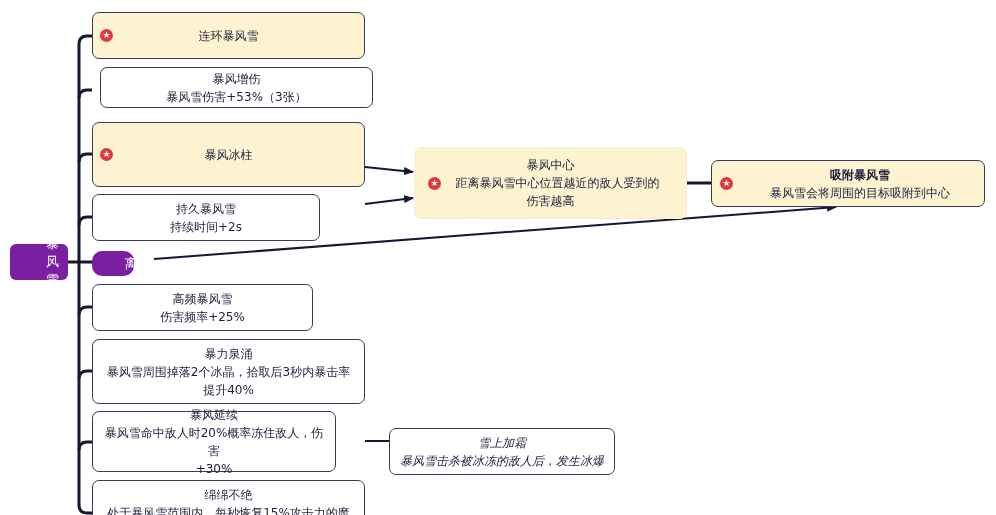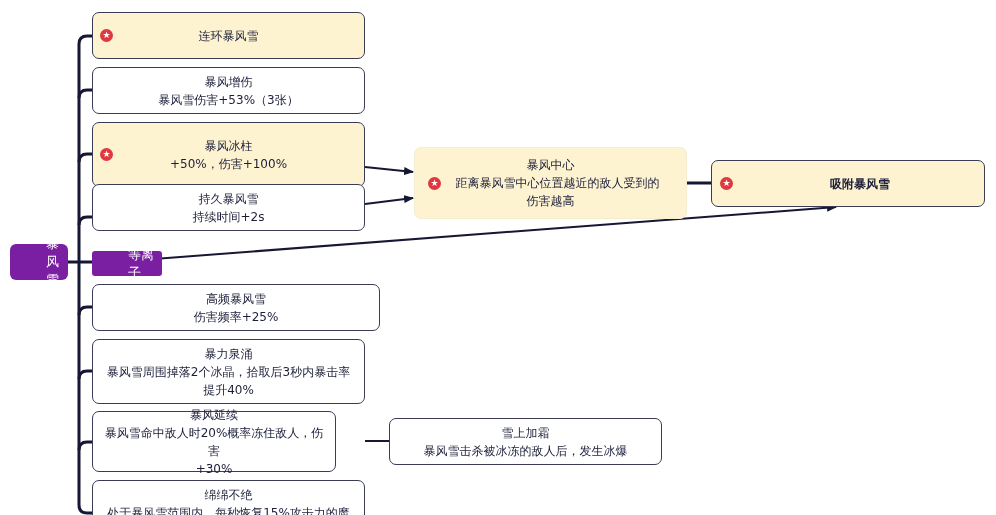--- a/index.html
+++ b/index.html
@@ -41,44 +41,43 @@
     <path d="M365,441 L389,441" stroke-width="2"></path>
   </g>
   <g stroke="#151733" stroke-width="2" fill="none">
     <path d="M365,167 L413,172" marker-end="url(#arr)"></path>
     <path d="M365,204 L413,198" marker-end="url(#arr)"></path>
     <path d="M154,259 L836,207" marker-end="url(#arr)"></path>
   </g>
 </svg>
 
 <div class="purple" style="left:10px;top:244px;width:58px;height:36px;">暴风雪</div>
-<div class="purple" style="left:92px;top:251px;width:70px;height:25px;border-radius:3px;">等离子</div>
+<div class="purple" style="left:92px;top:251px;width:42px;height:25px;border-radius:10px;">等离子</div>
 
 <div class="node hl" style="left:92px;top:12px;width:273px;height:47px;">
   <span class="star">★</span>
   <span class="title">连环暴风雪</span>
 </div>
 
-<div class="node" style="left:92px;top:67px;width:273px;height:47px;">
+<div class="node" style="left:100px;top:67px;width:273px;height:41px;">
   <span class="title">暴风增伤</span>
   <span class="desc">暴风雪伤害+53%（3张）</span>
 </div>
 
 <div class="node hl" style="left:92px;top:122px;width:273px;height:65px;">
   <span class="star">★</span>
   <span class="title">暴风冰柱</span>
-  <span class="desc">+50%，伤害+100%</span>
 </div>
 
-<div class="node" style="left:92px;top:184px;width:273px;height:47px;">
+<div class="node" style="left:92px;top:194px;width:228px;height:47px;">
   <span class="title">持久暴风雪</span>
   <span class="desc">持续时间+2s</span>
 </div>
 
-<div class="node" style="left:92px;top:284px;width:288px;height:47px;">
+<div class="node" style="left:92px;top:284px;width:221px;height:47px;">
   <span class="title">高频暴风雪</span>
   <span class="desc">伤害频率+25%</span>
 </div>
 
 <div class="node" style="left:92px;top:339px;width:273px;height:65px;">
   <span class="title">暴力泉涌</span>
   <span class="desc">暴风雪周围掉落2个冰晶，拾取后3秒内暴击率</span>
   <span class="desc">提升40%</span>
 </div>
 
@@ -96,18 +95,19 @@
 <div class="node hl-soft" style="left:414px;top:147px;width:273px;height:72px;">
   <span class="star" style="left:13px;">★</span>
   <span class="title">暴风中心</span>
   <span class="desc" style="padding-left:14px;">距离暴风雪中心位置越近的敌人受到的</span>
   <span class="desc">伤害越高</span>
 </div>
 
 <div class="node hl" style="left:711px;top:160px;width:274px;height:47px;">
   <span class="star" style="left:8px;">★</span>
   <span class="title" style="padding-left:24px;font-weight:bold;">吸附暴风雪</span>
+  <span class="desc" style="padding-left:24px;">暴风雪会将周围的目标吸附到中心</span>
 </div>
 
-<div class="node" style="left:389px;top:418px;width:273px;height:47px;">
+<div class="node" style="left:389px;top:428px;width:226px;height:47px;font-style:italic;">
   <span class="title">雪上加霜</span>
   <span class="desc">暴风雪击杀被冰冻的敌人后，发生冰爆</span>
 </div>
 
 </body></html>

